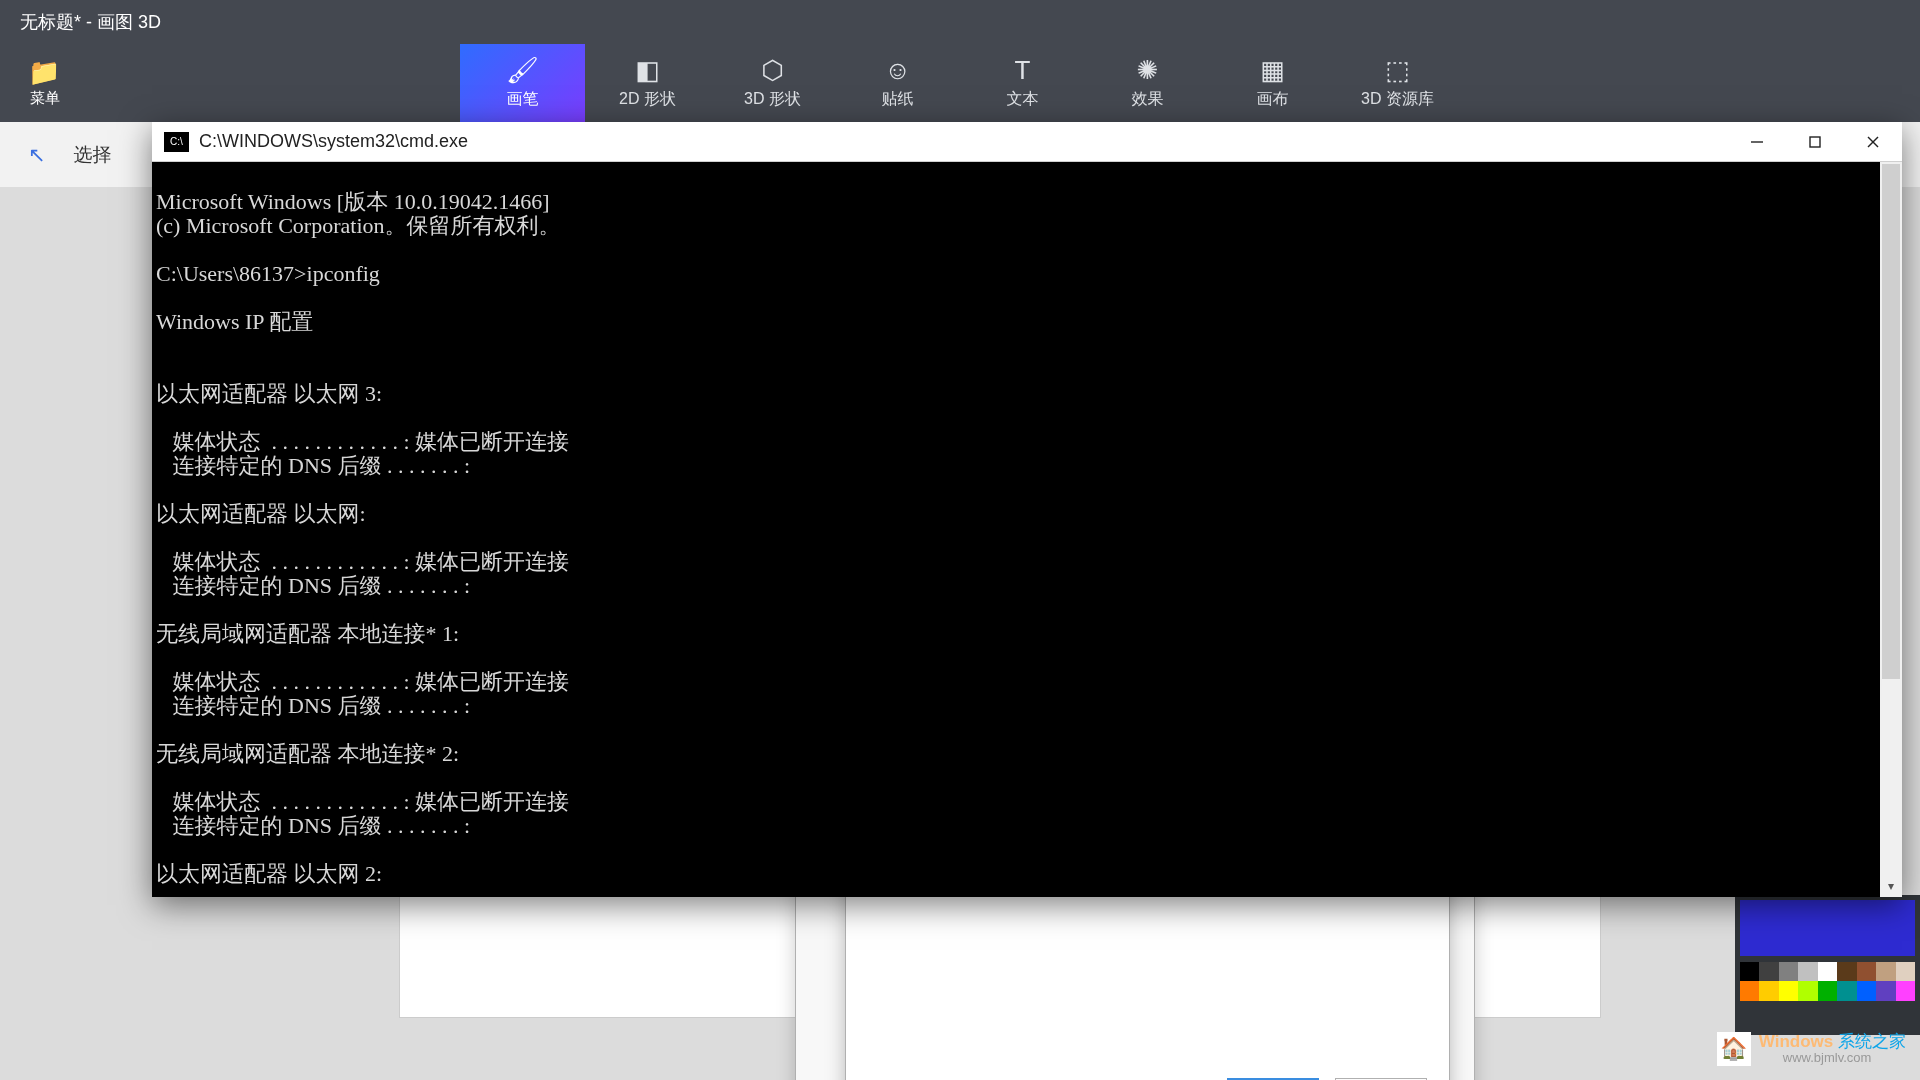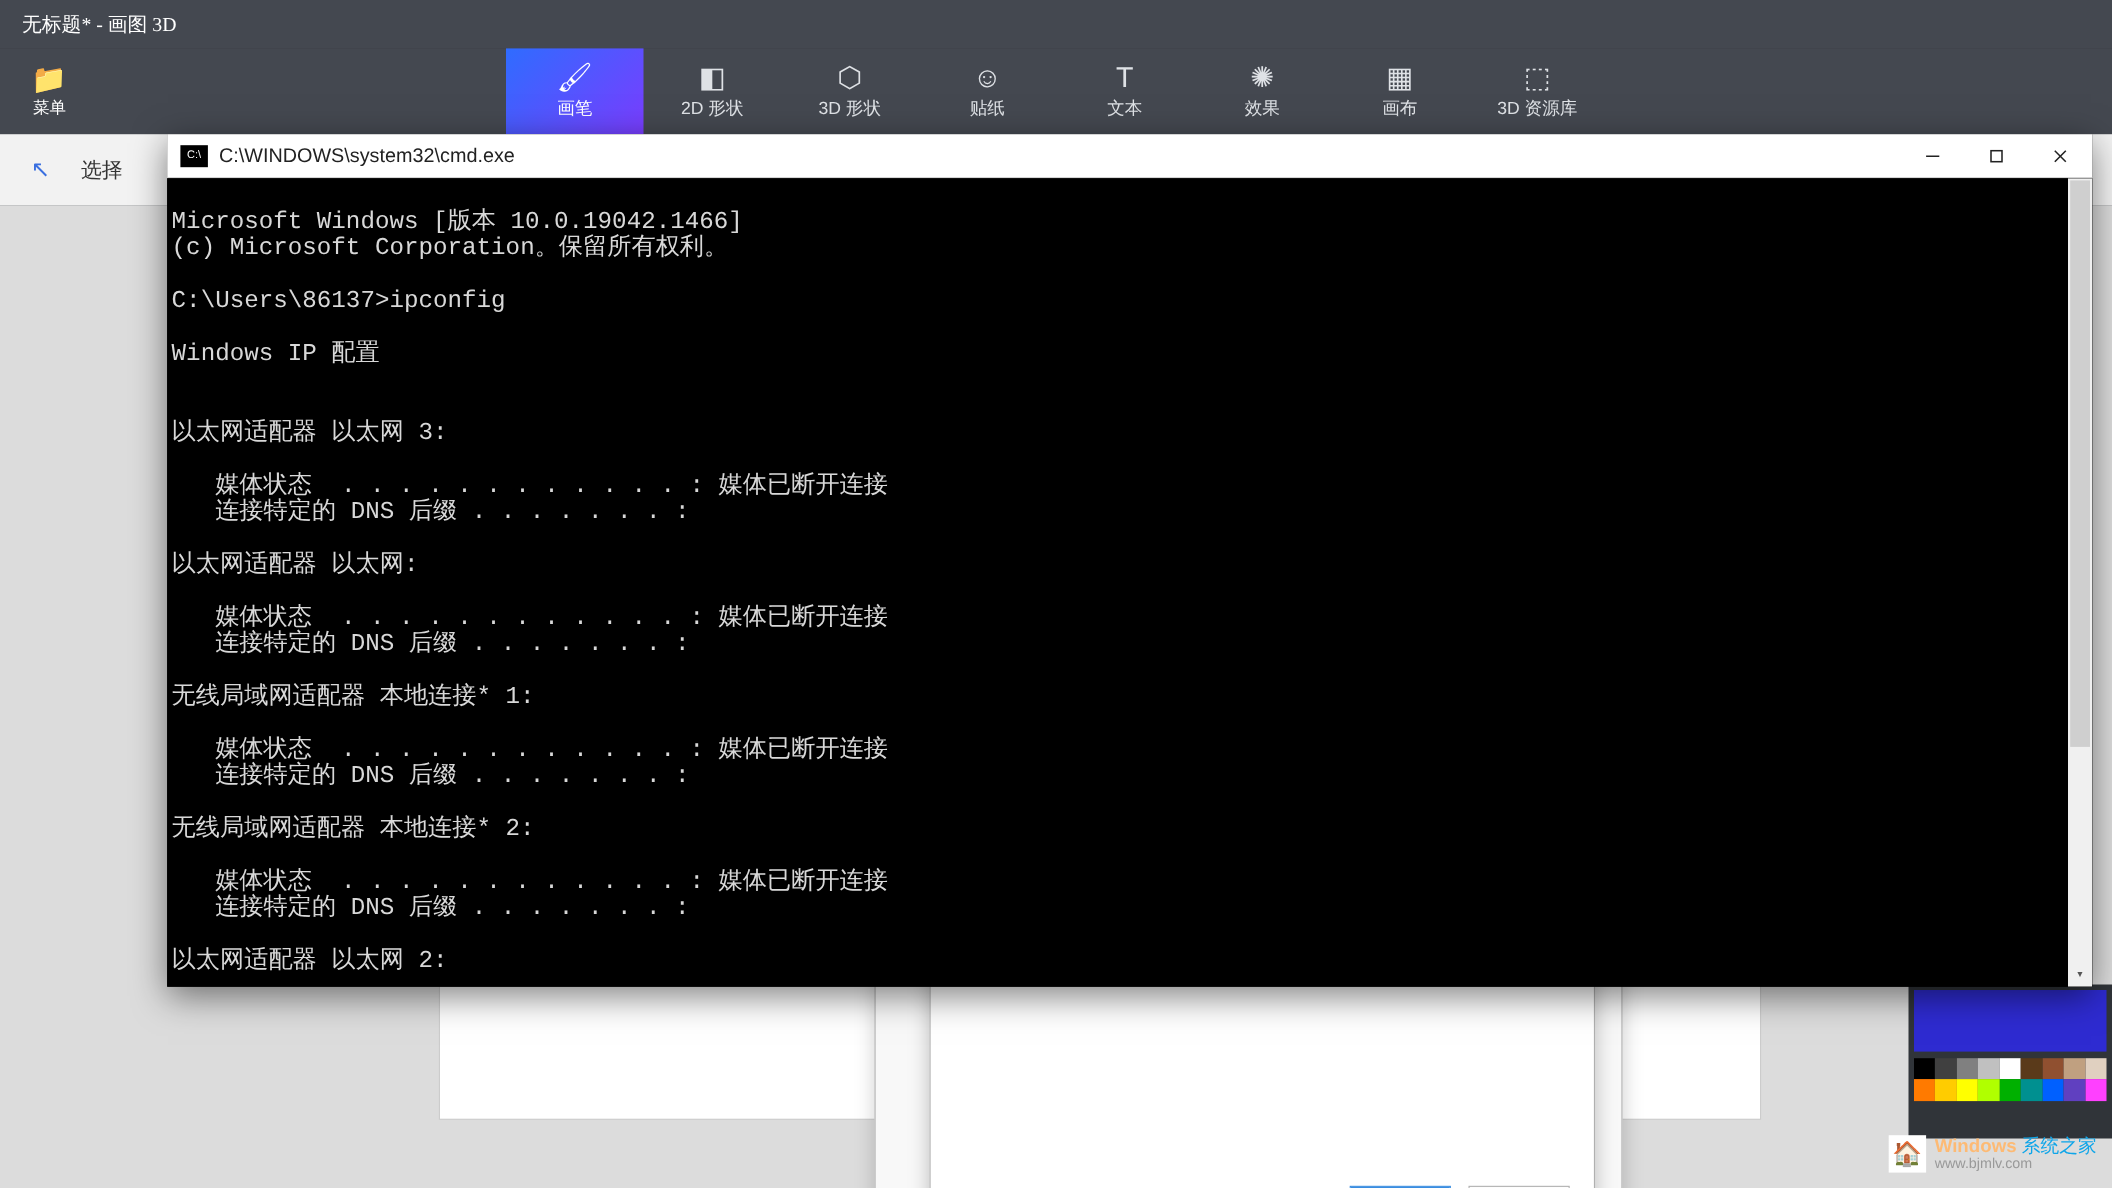--- a/index.html
+++ b/index.html
@@ -12,21 +12,20 @@
   position: relative;
 }
 .paint3d-titlebar {
   height: 44px;
   background: #444850;
   color: #fff;
   display: flex;
   align-items: center;
   padding-left: 20px;
   font-size: 18px;
-  font-family: Liberation Serif, serif;
 }
 .paint3d-toolbar {
   height: 78px;
   background: #444850;
   display: flex;
   align-items: stretch;
 }
 .menu-cell {
   width: 90px;
   display: flex;
@@ -160,21 +159,21 @@
 .cmd-ctrls { margin-left: auto; display: flex; }
 .cmd-ctrl {
   width: 58px; height: 40px;
   display:flex;align-items:center;justify-content:center;
   font-size: 16px; cursor:pointer;
 }
 .cmd-body {
   flex: 1;
   background: #000;
   color: #d8d8d8;
-  font-family: Liberation Mono, monospace;
+  font-family: Liberation Serif, serif;
   font-size: 22px;
   line-height: 24px;
   padding: 4px 4px 4px 4px;
   white-space: pre;
   position: relative;
   overflow: hidden;
 }
 .cmd-scroll {
   position: absolute;
   right: 0; top: 0; bottom: 0;
@@ -199,21 +198,21 @@
   font-size: 17px;
   color:#3a6fe0;
 }
 .wm-house {
   width:34px;height:34px;
   background:linear-gradient(#fff,#fff);
   display:flex;align-items:center;justify-content:center;
   font-size:22px;
 }
 .wm-text { display:flex;flex-direction:column;line-height:1.1; }
-.wm-sub { color:#999;font-size:13px; }
+.wm-sub { color:#999;font-size:13px;margin-left:24px; }
 </style>
 </head>
 <body>
 
 <div class="paint3d-titlebar">
   <span>无标题* - 画图 3D</span>
 </div>
 
 <div class="paint3d-toolbar">
   <div class="menu-cell">

